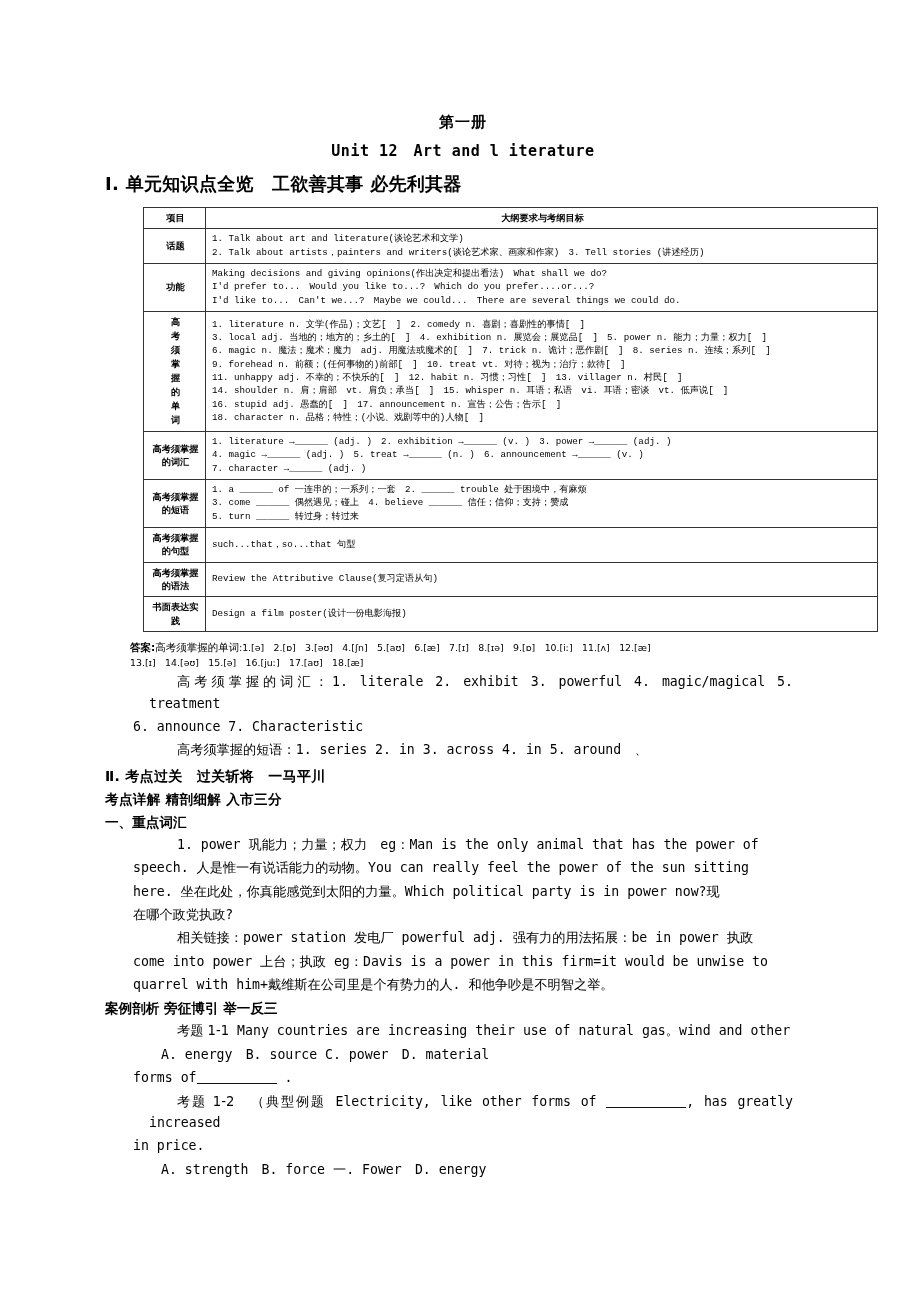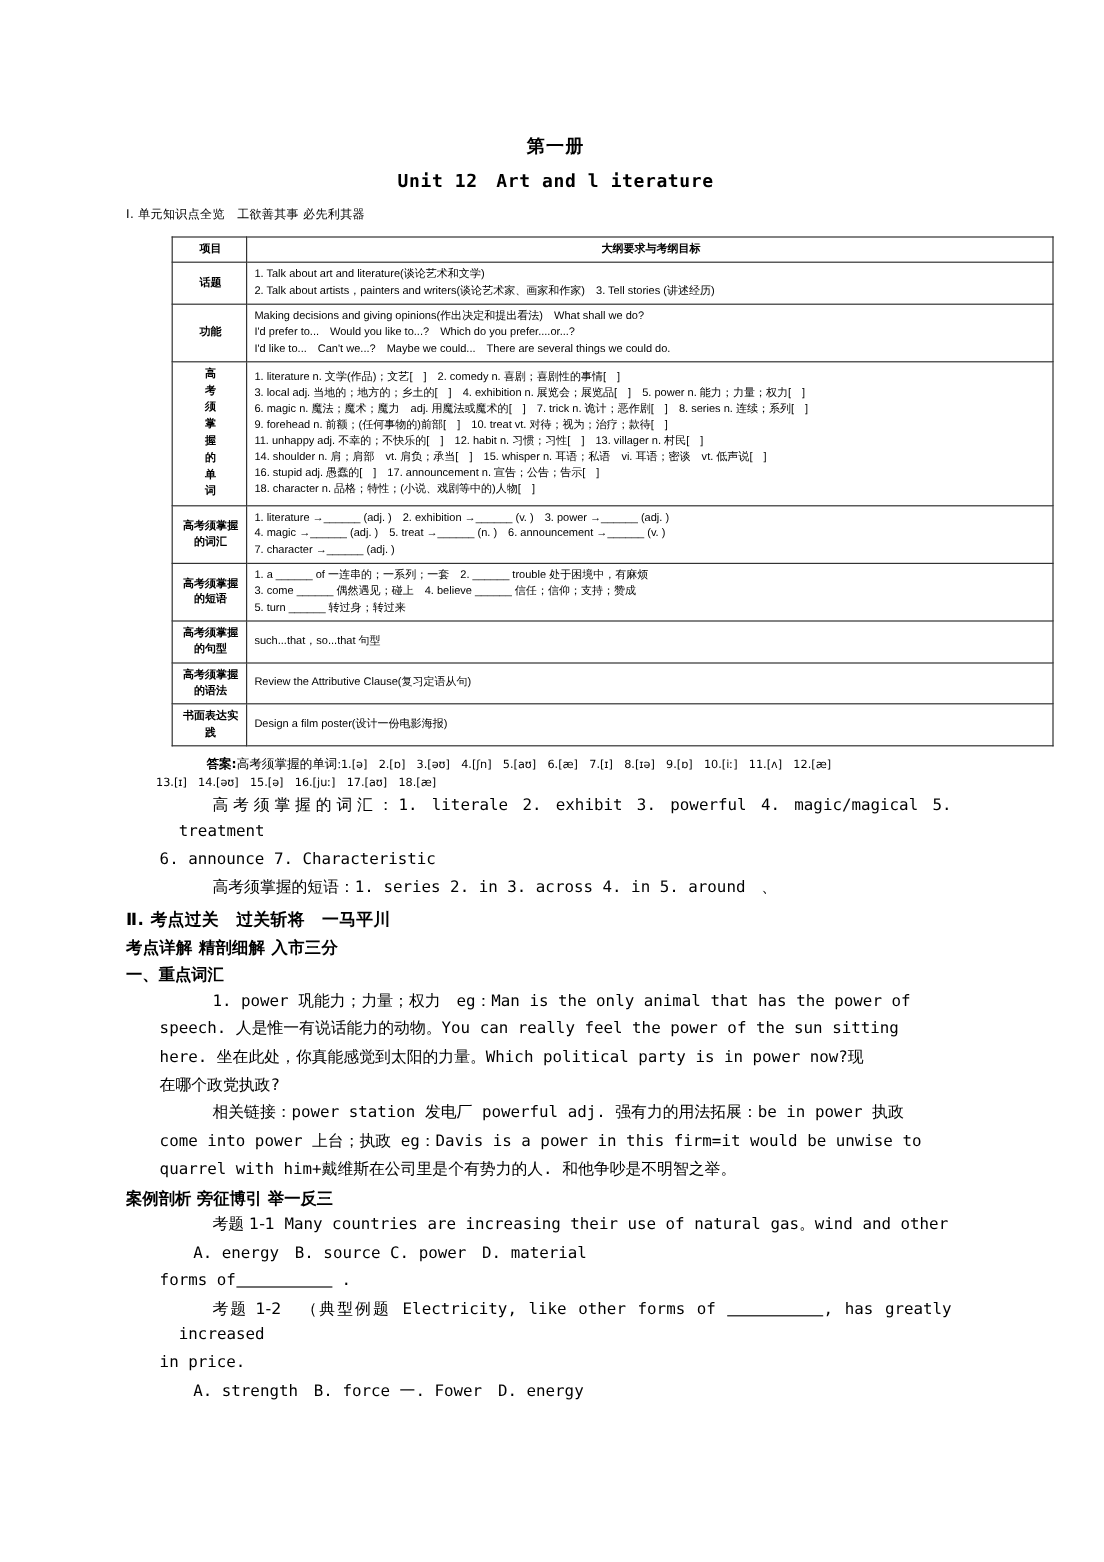--- a/index.html
+++ b/index.html
@@ -43,22 +43,22 @@
   .unit-title {
     margin-top: 10px;
     font-family: "DejaVu Sans Mono", monospace;
     font-size: 15px;
     letter-spacing: 0.5px;
   }
   .sec-head {
     margin-top: 11px;
     margin-left: -28px;
     font-family: "DejaVu Sans", sans-serif;
-    font-size: 10px;
-    font-weight: normal;
+    font-size: 18px;
+    font-weight: bold;
     letter-spacing: 0.3px;
   }
 
   
   table.kb {
     margin-top: 11px;
     margin-left: 10px;
     border-collapse: collapse;
     width: 735px;
     table-layout: fixed;
@@ -80,42 +80,41 @@
     line-height: 1.42;
     padding: 3px 2px;
   }
   td.hdr {
     text-align: center;
     font-family: "DejaVu Sans", sans-serif;
     font-weight: bold;
     font-size: 9.6px;
     padding: 4px 0;
   }
-  td.body { font-family: Liberation Sans, sans-serif; }
+  td.body { font-family: Liberation Mono, monospace; }
   td.body .ln { display: block; white-space: nowrap; }
   .vert-lbl {
     display: flex;
     flex-direction: column;
     align-items: center;
     justify-content: center;
     line-height: 1.52;
   }
 
   
   .ans {
     margin-top: 8px;
     margin-left: -3px;
     font-size: 10.5px;
     line-height: 1.42;
     font-family: "Liberation Serif", serif;
   }
   .ans b {
     font-family: "DejaVu Sans", sans-serif;
     font-size: 10.5px;
-    margin-left: 42px;
   }
   .ans .ipa { font-family: "DejaVu Sans", sans-serif; font-size: 9.4px; }
 
   .para {
     font-family: "DejaVu Sans Mono", monospace;
     font-size: 13.2px;
     line-height: 1.62;
     text-align: justify;
     margin-top: 2px;
   }

